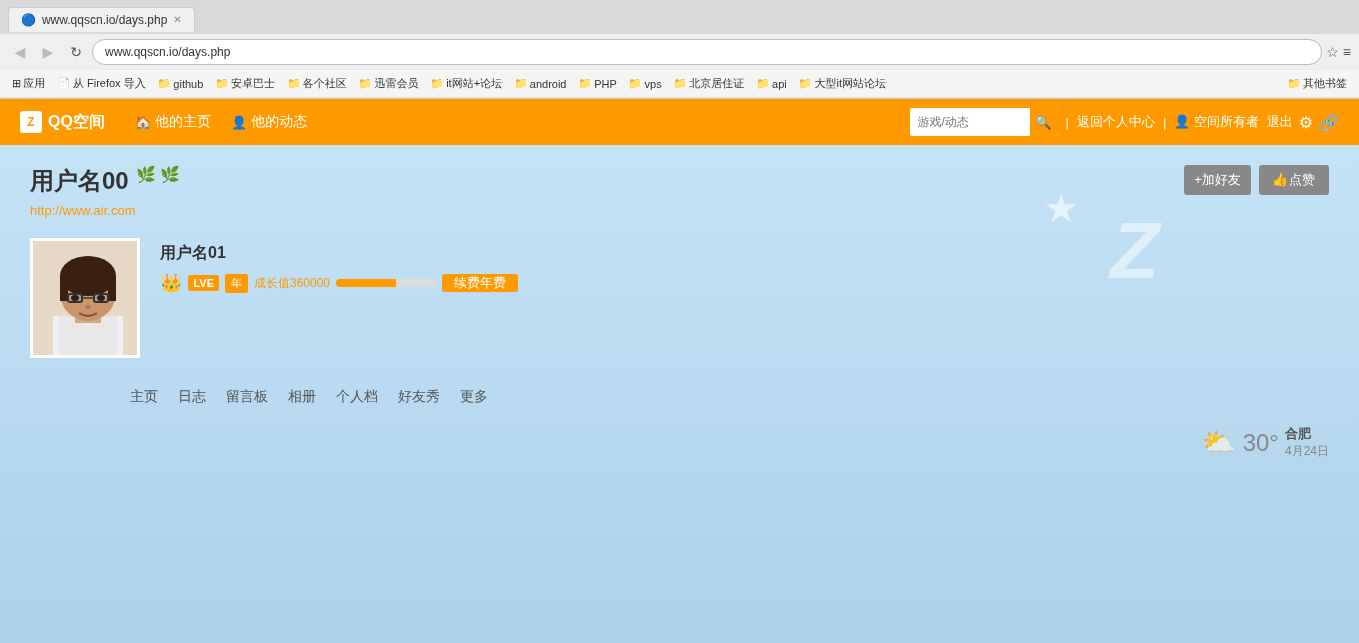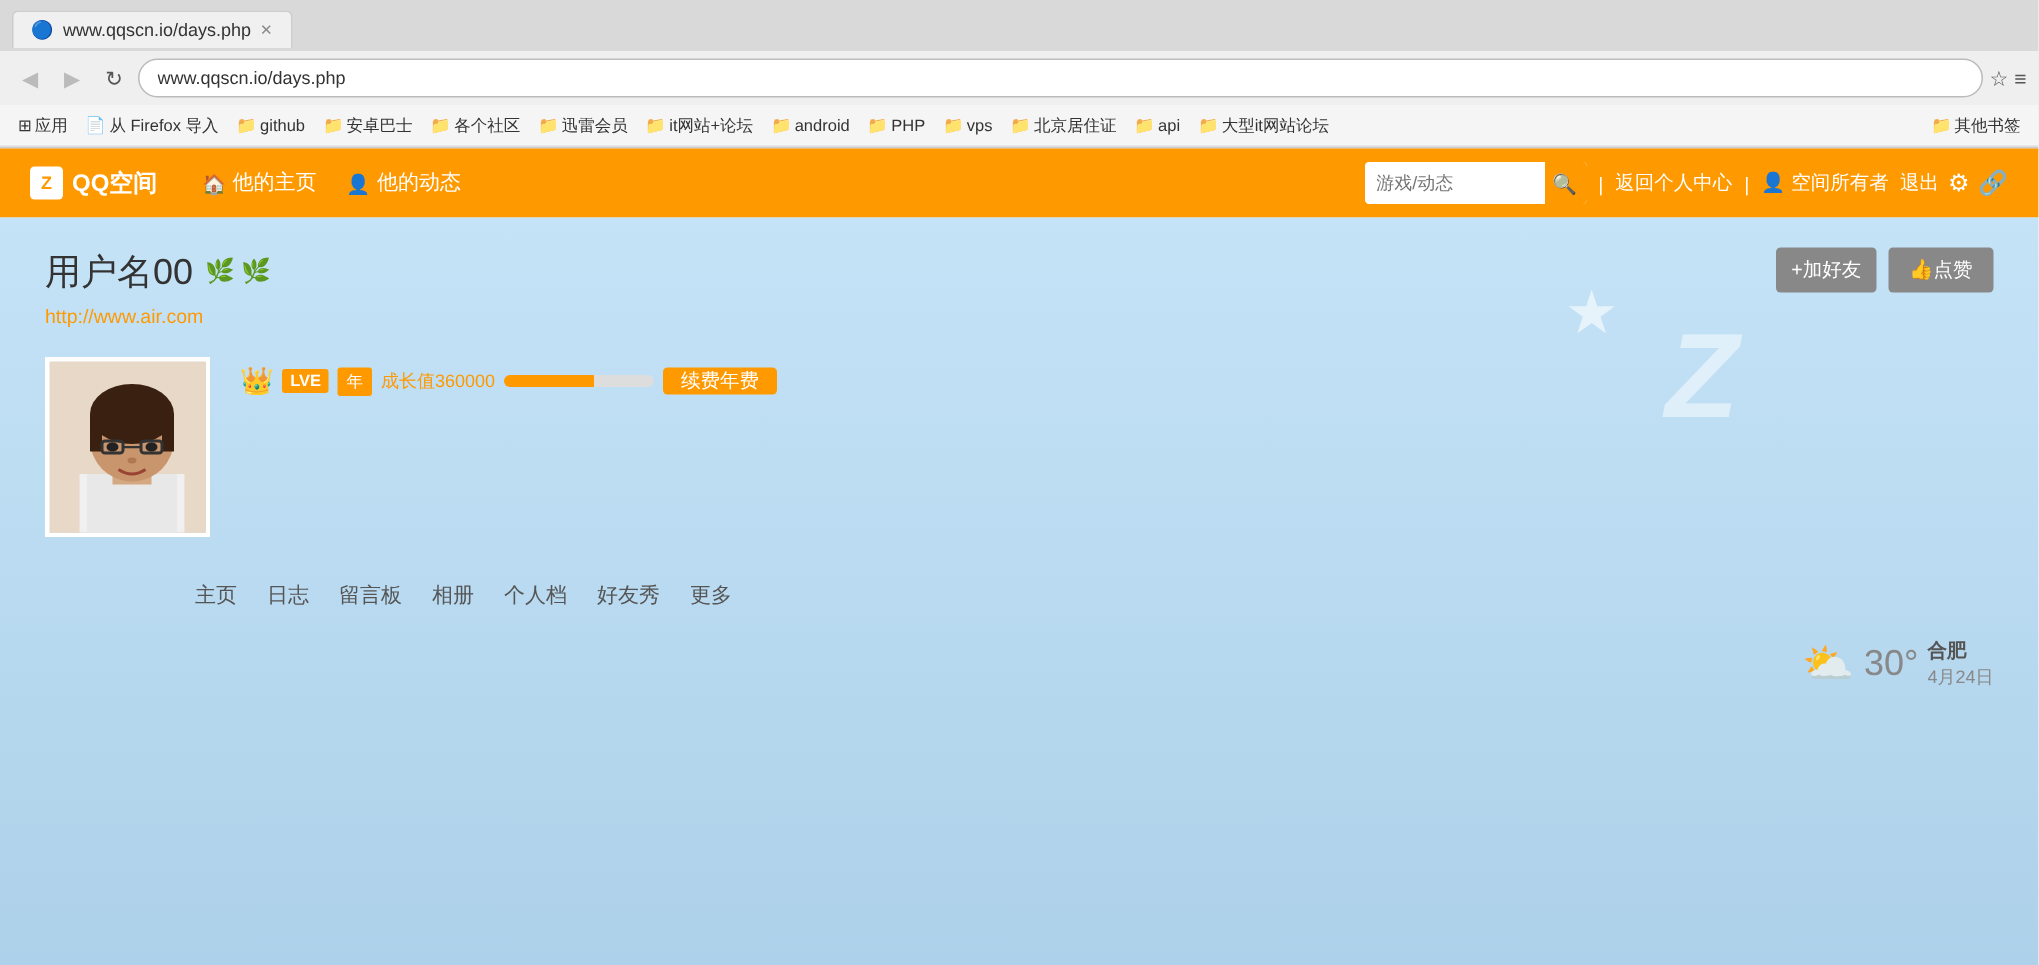--- a/index.html
+++ b/index.html
@@ -213,24 +213,24 @@
       color: rgba(255,255,255,0.6);
     }
 
     
     .user-header {
       position: relative;
       padding: 20px 30px 10px;
     }
     .username-display {
       font-size: 24px;
-      font-weight: normal;
+      font-weight: bold;
       color: #333;
       display: flex;
-      align-items: center;
+      align-items: flex-start;
       gap: 8px;
     }
     .user-icons-small {
       display: flex;
       gap: 4px;
     }
     .leaf-icon {
       color: #7ab;
       font-size: 16px;
     }
@@ -520,20 +520,21 @@
         <ellipse cx="42" cy="57" rx="4" ry="3" fill="#222"></ellipse>
         <ellipse cx="68" cy="57" rx="4" ry="3" fill="#222"></ellipse>
 
         <ellipse cx="55" cy="66" rx="3" ry="2" fill="#b07850"></ellipse>
 
         <path d="M46 72 Q55 78 64 72" stroke="#994433" stroke-width="2" fill="none"></path>
       </svg>
     </div>
 
     <div class="profile-info">
+      <div class="profile-username">用户名01</div>
       <div class="level-row">
 
         <span class="crown-icon">👑</span>
         <span class="level-badge">LVE</span>
         <span class="level-year">年</span>
         <span class="growth-text">成长值360000</span>
         <div class="progress-bar-wrap">
           <div class="progress-bar-fill"></div>
         </div>
         <button class="btn-renew">续费年费</button>

